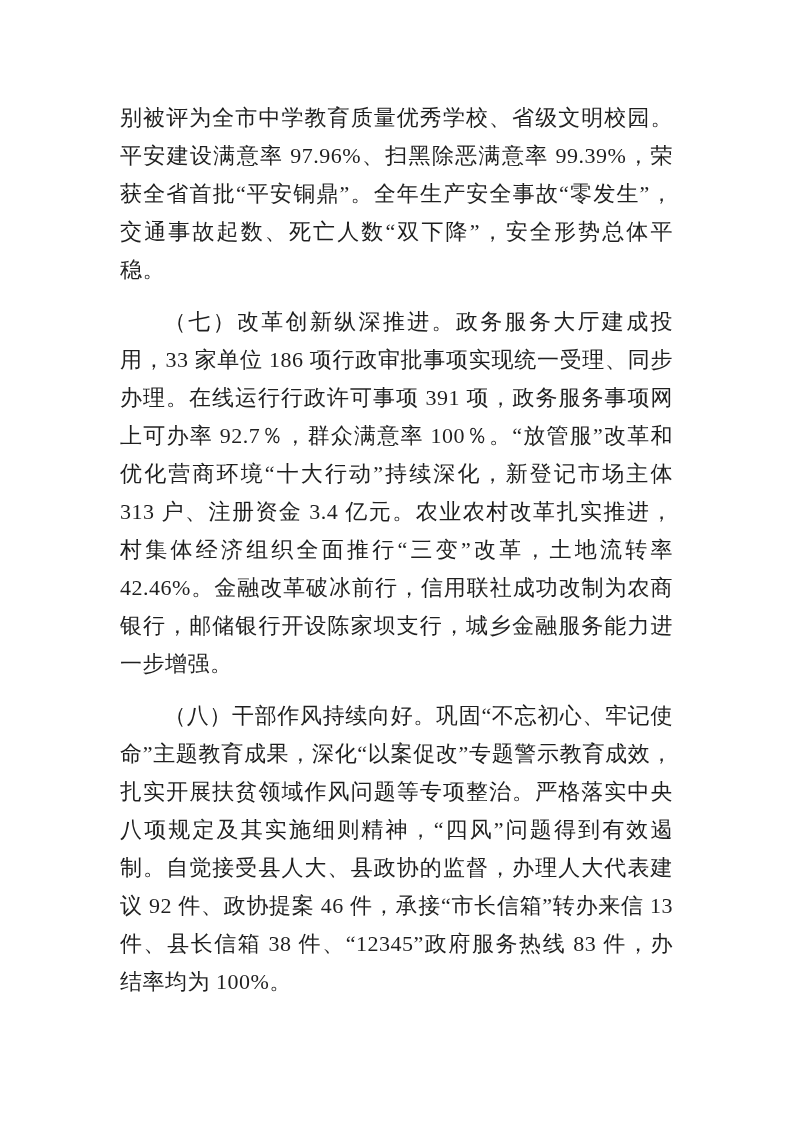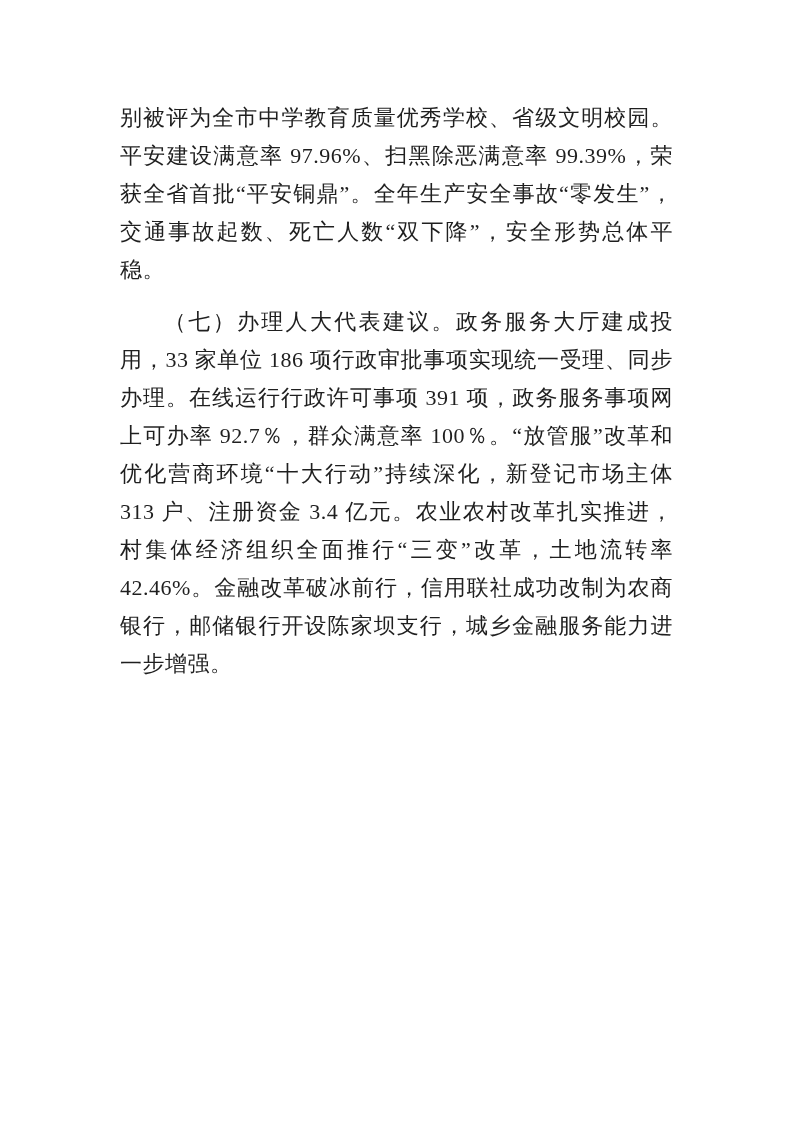--- a/index.html
+++ b/index.html
@@ -40,18 +40,19 @@
   }
 </style>
 </head>
 <body>
 
 <div class="page">
   <div class="content">
 
     <p class="no-indent"><span>别被评为全市中学教育质量优秀学校、省级文明校园。平安建设满意率 97.96%、扫黑除恶满意率 99.39%，荣获全省首批“平安铜鼎”。全年生产安全事故“零发生”，交通事故起数、死亡人数“双下降”，安全形势总体平稳。</span></p>
 
-    <p><span class="section-lead">（七）办理人大代表建议。</span><span>政务服务大厅建成投用，33 家单位 186 项行政审批事项实现统一受理、同步办理。在线运行行政许可事项 391 项，政务服务事项网上可办率 92.7％，群众满意率 100％。“放管服”改革和优化营商环境“十大行动”持续深化，新登记市场主体 313 户、注册资金 3.4 亿元。农业农村改革扎实推进，村集体经济组织全面推行“三变”改革，土地流转率 42.46%。金融改革破冰前行，信用联社成功改制为农商银行，邮储银行开设陈家坝支行，城乡金融服务能力进一步增强。</span></p>
+    <p><span class="section-lead">（七）改革创新纵深推进。</span><span>政务服务大厅建成投用，33 家单位 186 项行政审批事项实现统一受理、同步办理。在线运行行政许可事项 391 项，政务服务事项网上可办率 92.7％，群众满意率 100％。“放管服”改革和优化营商环境“十大行动”持续深化，新登记市场主体 313 户、注册资金 3.4 亿元。农业农村改革扎实推进，村集体经济组织全面推行“三变”改革，土地流转率 42.46%。金融改革破冰前行，信用联社成功改制为农商银行，邮储银行开设陈家坝支行，城乡金融服务能力进一步增强。</span></p>
 
+    <p><span class="section-lead">（八）干部作风持续向好。</span><span>巩固“不忘初心、牢记使命”主题教育成果，深化“以案促改”专题警示教育成效，扎实开展扶贫领域作风问题等专项整治。严格落实中央八项规定及其实施细则精神，“四风”问题得到有效遏制。自觉接受县人大、县政协的监督，办理人大代表建议 92 件、政协提案 46 件，承接“市长信箱”转办来信 13 件、县长信箱 38 件、“12345”政府服务热线 83 件，办结率均为 100%。</span></p>
 
 
   </div>
 </div>
 
 </body></html>

